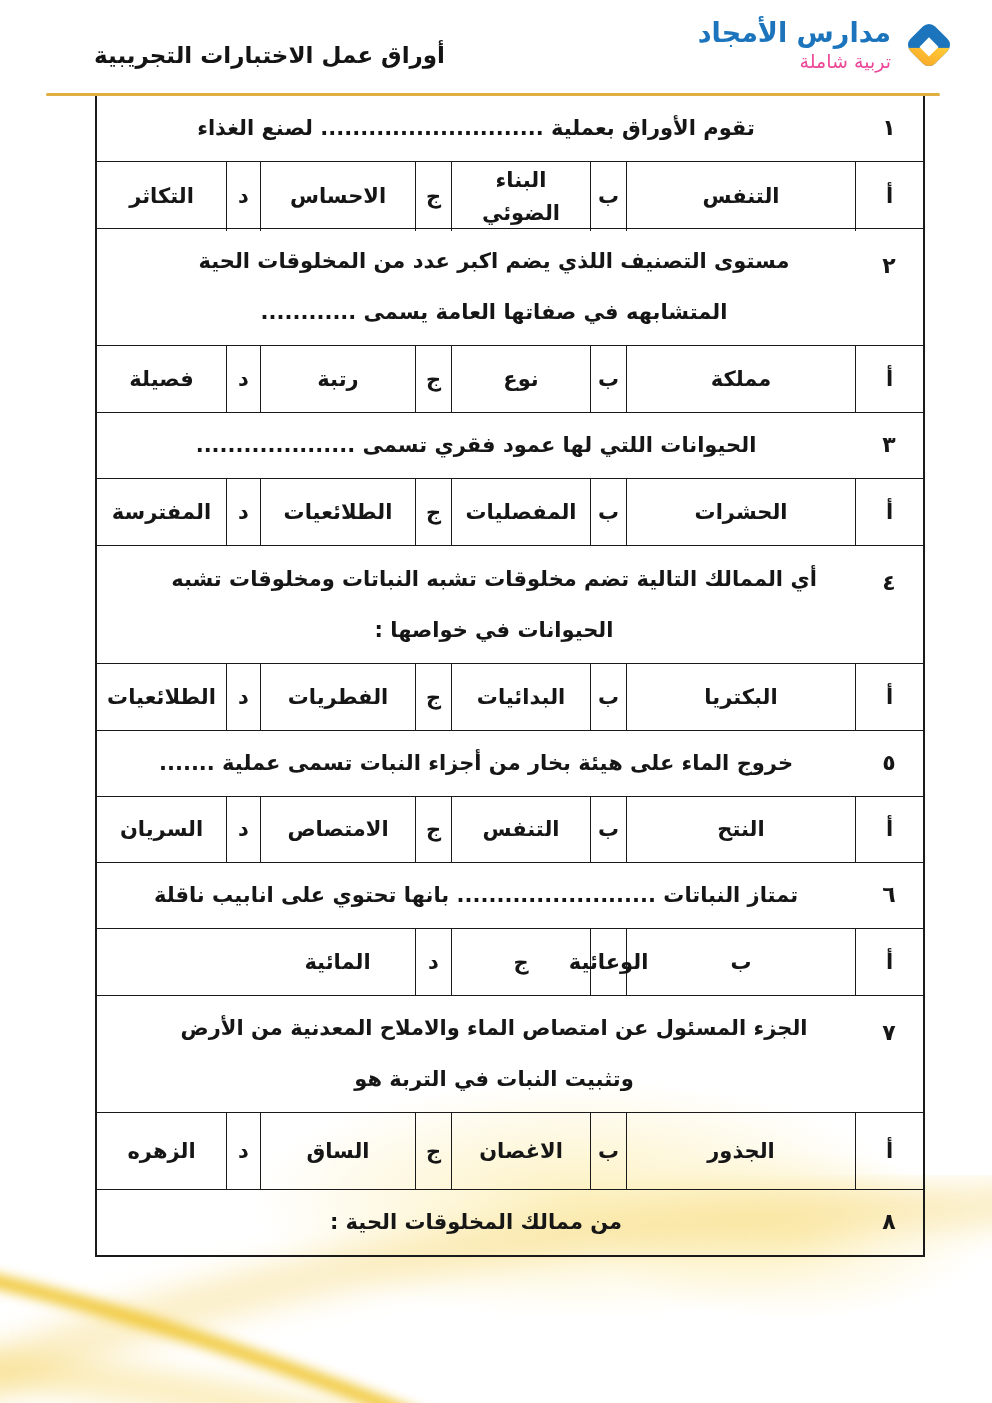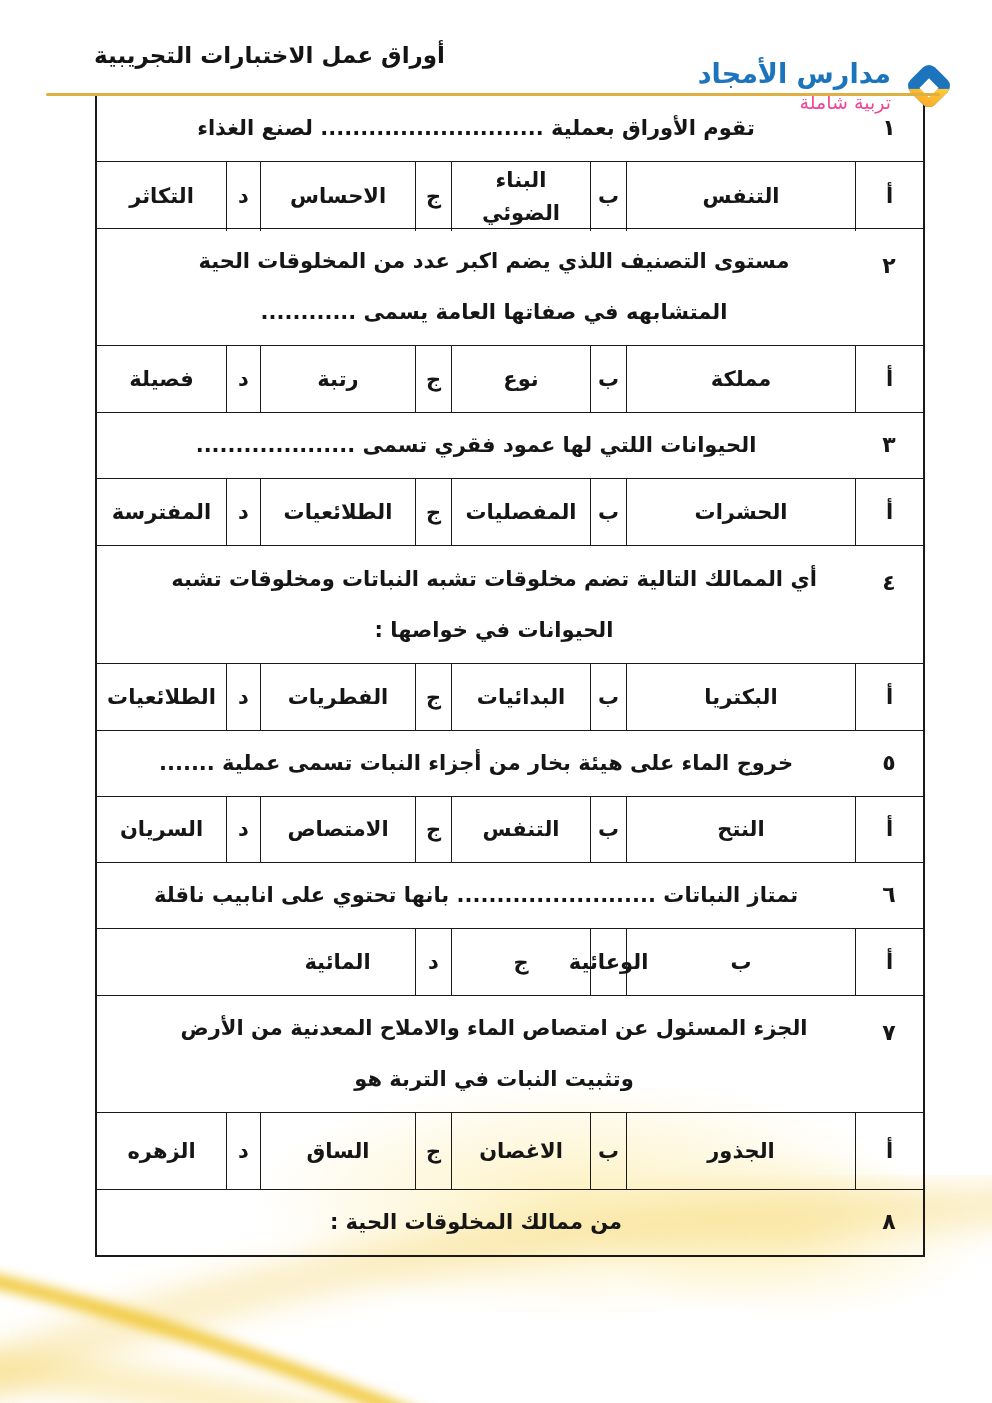--- a/index.html
+++ b/index.html
@@ -13,21 +13,21 @@
   }
   
   .header{position:absolute;top:0;left:0;right:8px;height:76px;z-index:3;border-radius:25px;}
   .doc-title{
     position:absolute;top:42px;left:100px;width:345px;
     text-align:center;font-size:23px;font-weight:bold;color:#141414;
     white-space:nowrap;
   }
   .logo{
     position:absolute;top:16px;right:26px;
-    display:flex;align-items:center;gap:9px;margin-top:41px;
+    display:flex;align-items:center;gap:9px;
   }
   .logo-icon{width:58px;height:58px;flex:0 0 auto;}
   .logo-text{text-align:right;line-height:1.1;}
   .logo-name{font-size:27px;font-weight:bold;color:#1C75BC;}
   .logo-tagline{font-size:19px;color:#ec4899;margin-top:3px;}
   .gold-rule{
     position:absolute;top:93px;left:46px;right:44px;height:3px;
     background:#DFAF42;border-radius:2px;
   }
   

